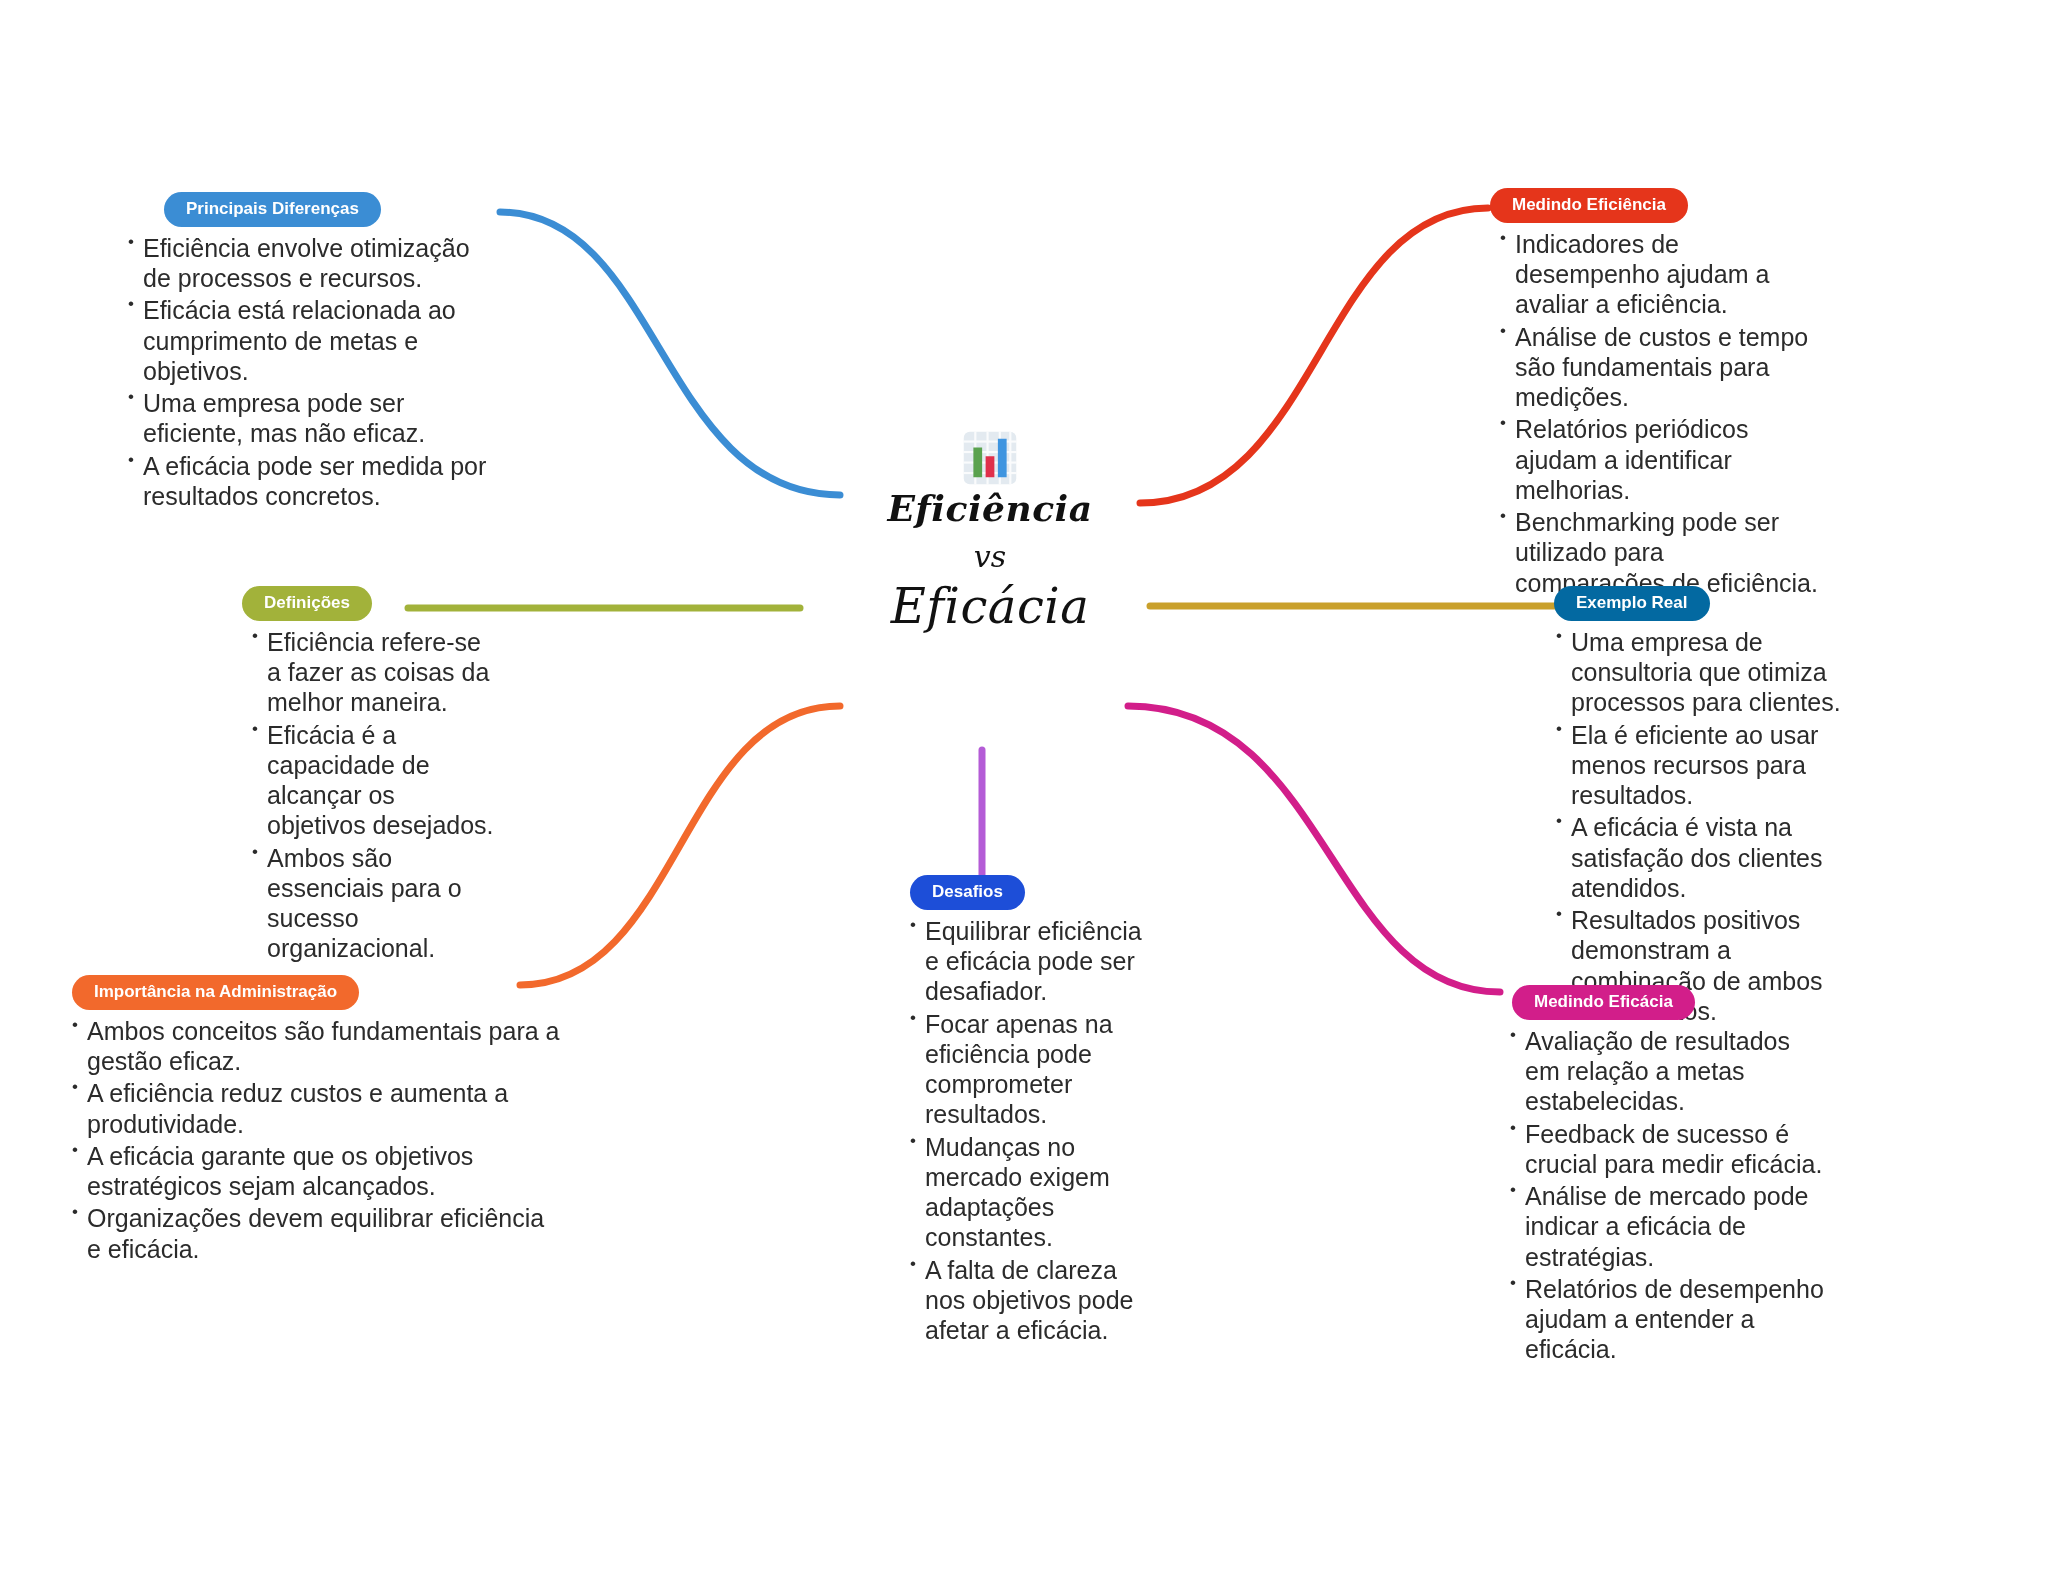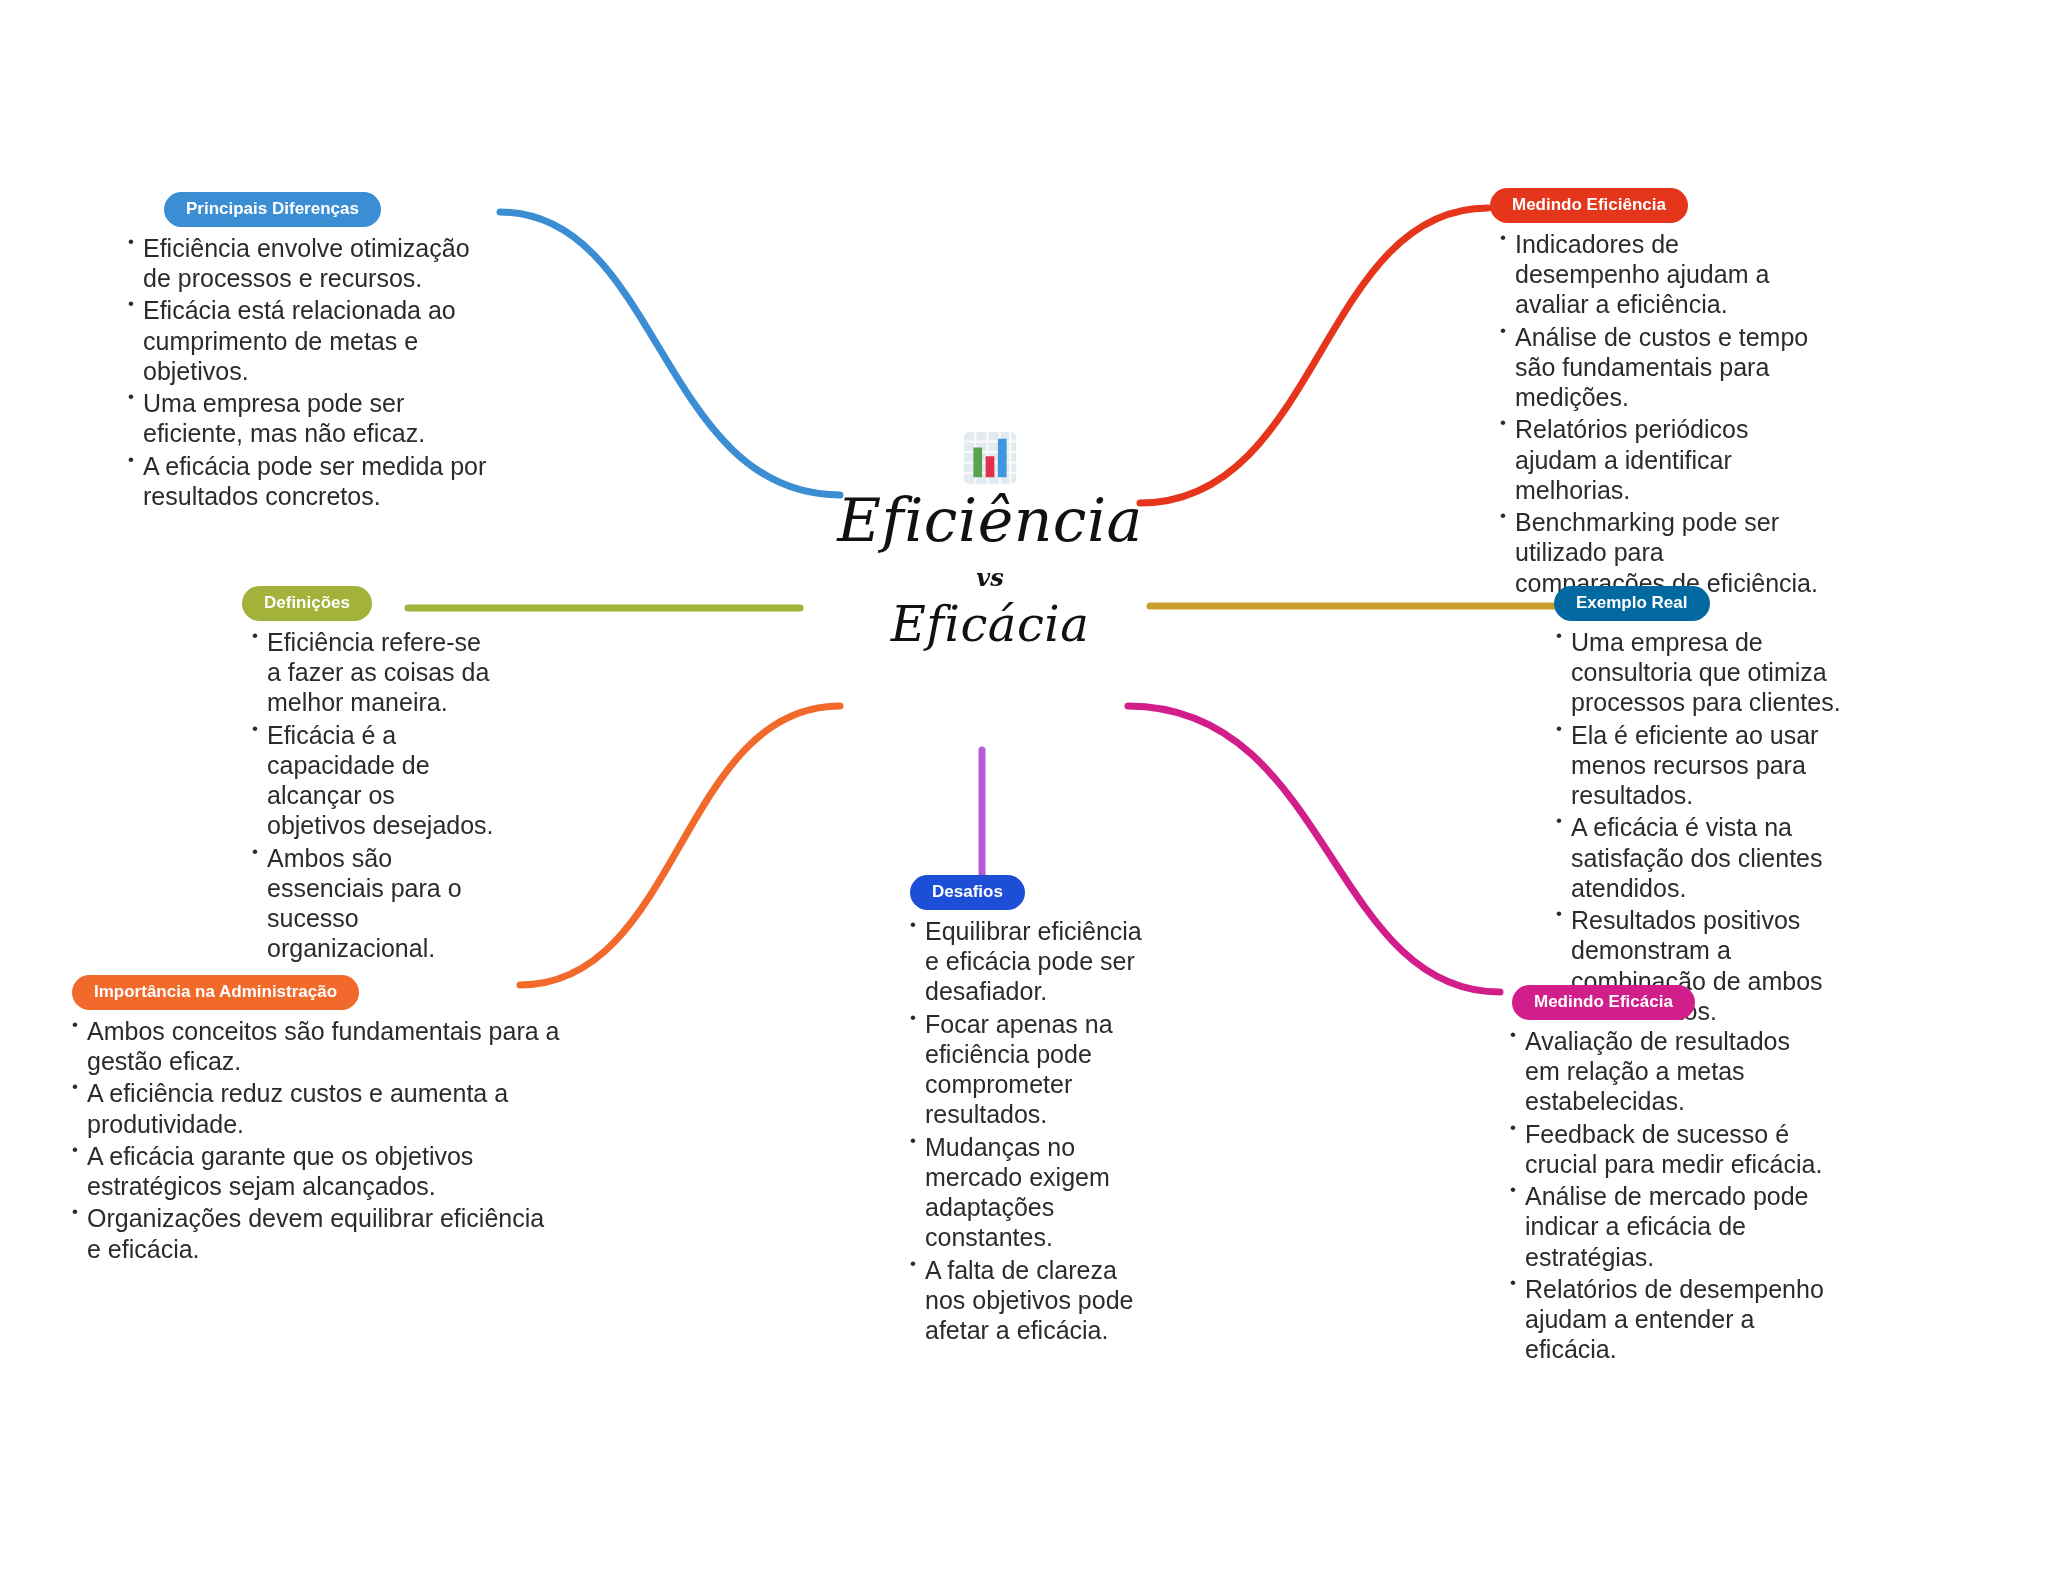--- a/index.html
+++ b/index.html
@@ -8,22 +8,22 @@
 
   #canvas{position:absolute;left:0;top:0;width:2048px;height:1569px;}
 
   svg.links{position:absolute;left:0;top:0;width:2048px;height:1569px;pointer-events:none;}
 
   
   .center-node{position:absolute;left:790px;top:430px;width:400px;text-align:center;}
   .chart-icon{width:56px;height:56px;margin:0 auto 4px auto;display:block;}
   .center-title{font-family:"DejaVu Serif", serif;font-style:italic;color:#111;
       line-height:1.0;}
-  .center-title .l1{display:block;font-size:60px;letter-spacing:.5px;}
-  .center-title .l2{display:block;font-size:24px;margin:16px 0 10px 0;font-weight:bold;}
+  .center-title .l1{display:block;font-size:36px;letter-spacing:.5px;font-weight:bold;}
+  .center-title .l2{display:block;font-size:30px;margin:16px 0 10px 0;}
   .center-title .l3{display:block;font-size:48px;letter-spacing:.5px;text-align:center;}
 
   
   .branch{position:absolute;}
   .pill{display:inline-block;border-radius:999px;color:#fff;font-weight:bold;
         font-size:17px;padding:8px 22px 9px 22px;white-space:nowrap;line-height:1.05;}
   ul.items{list-style:none;margin:6px 0 0 0;padding:0;}
   ul.items li{position:relative;padding-left:17px;font-size:25px;line-height:1.21;
         color:#2b2b2b;margin-bottom:2px;}
   ul.items li:before{content:"\2022";position:absolute;left:2px;top:-1px;font-size:17px;color:#2b2b2b;}

